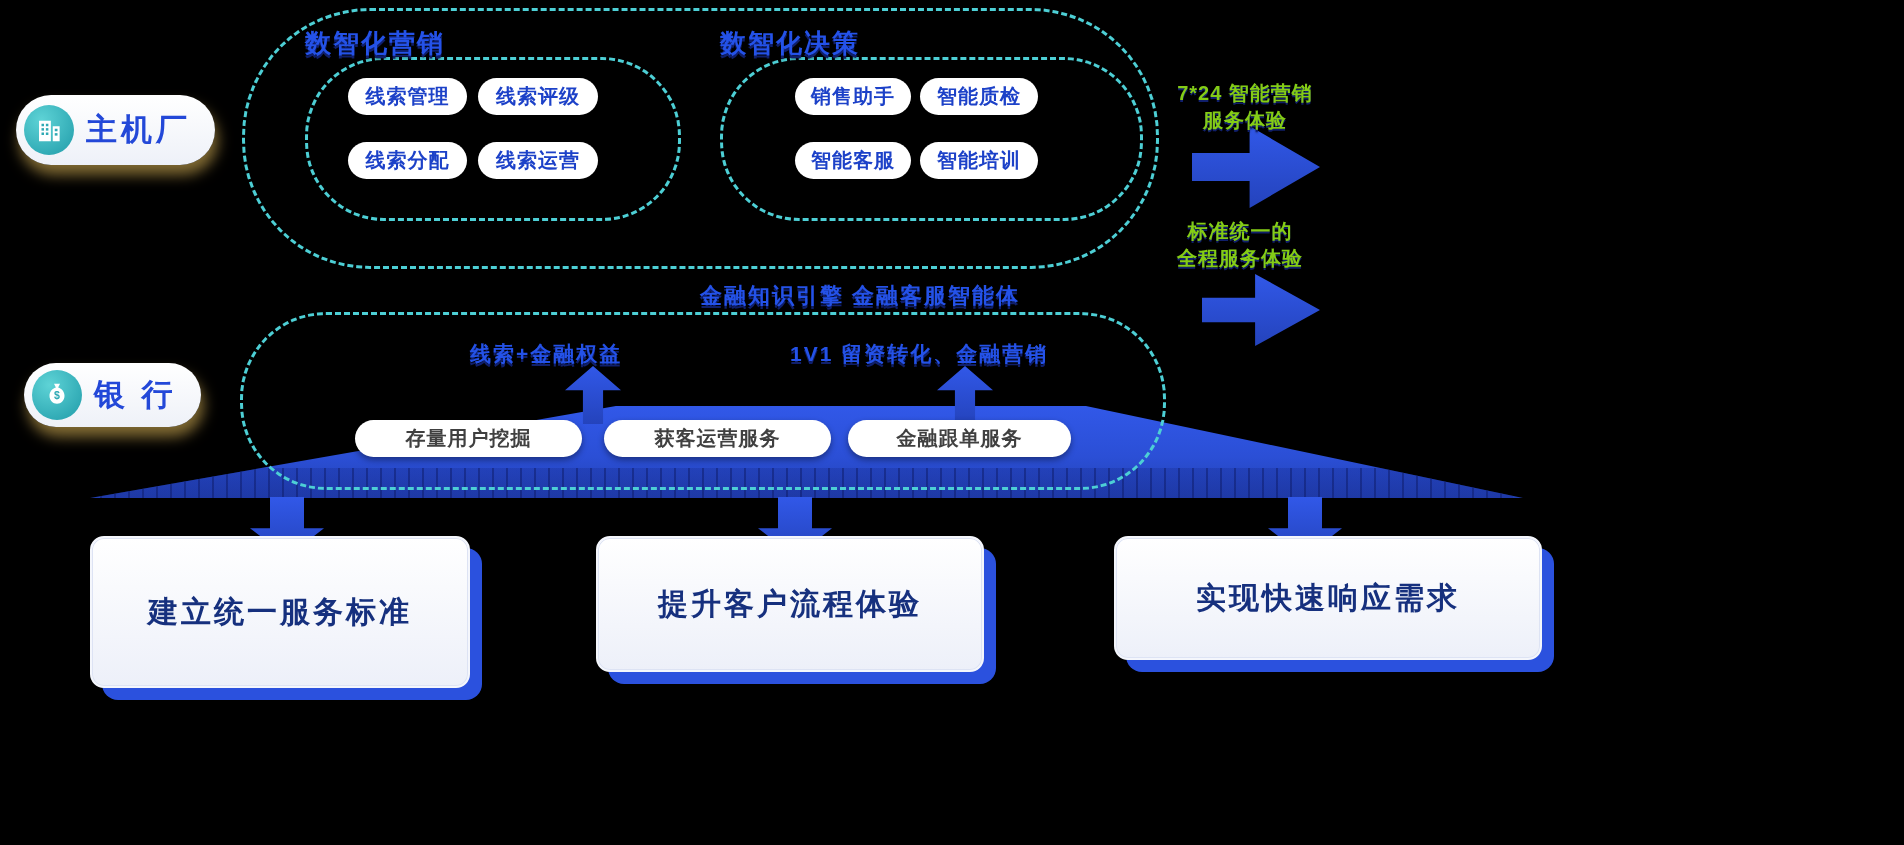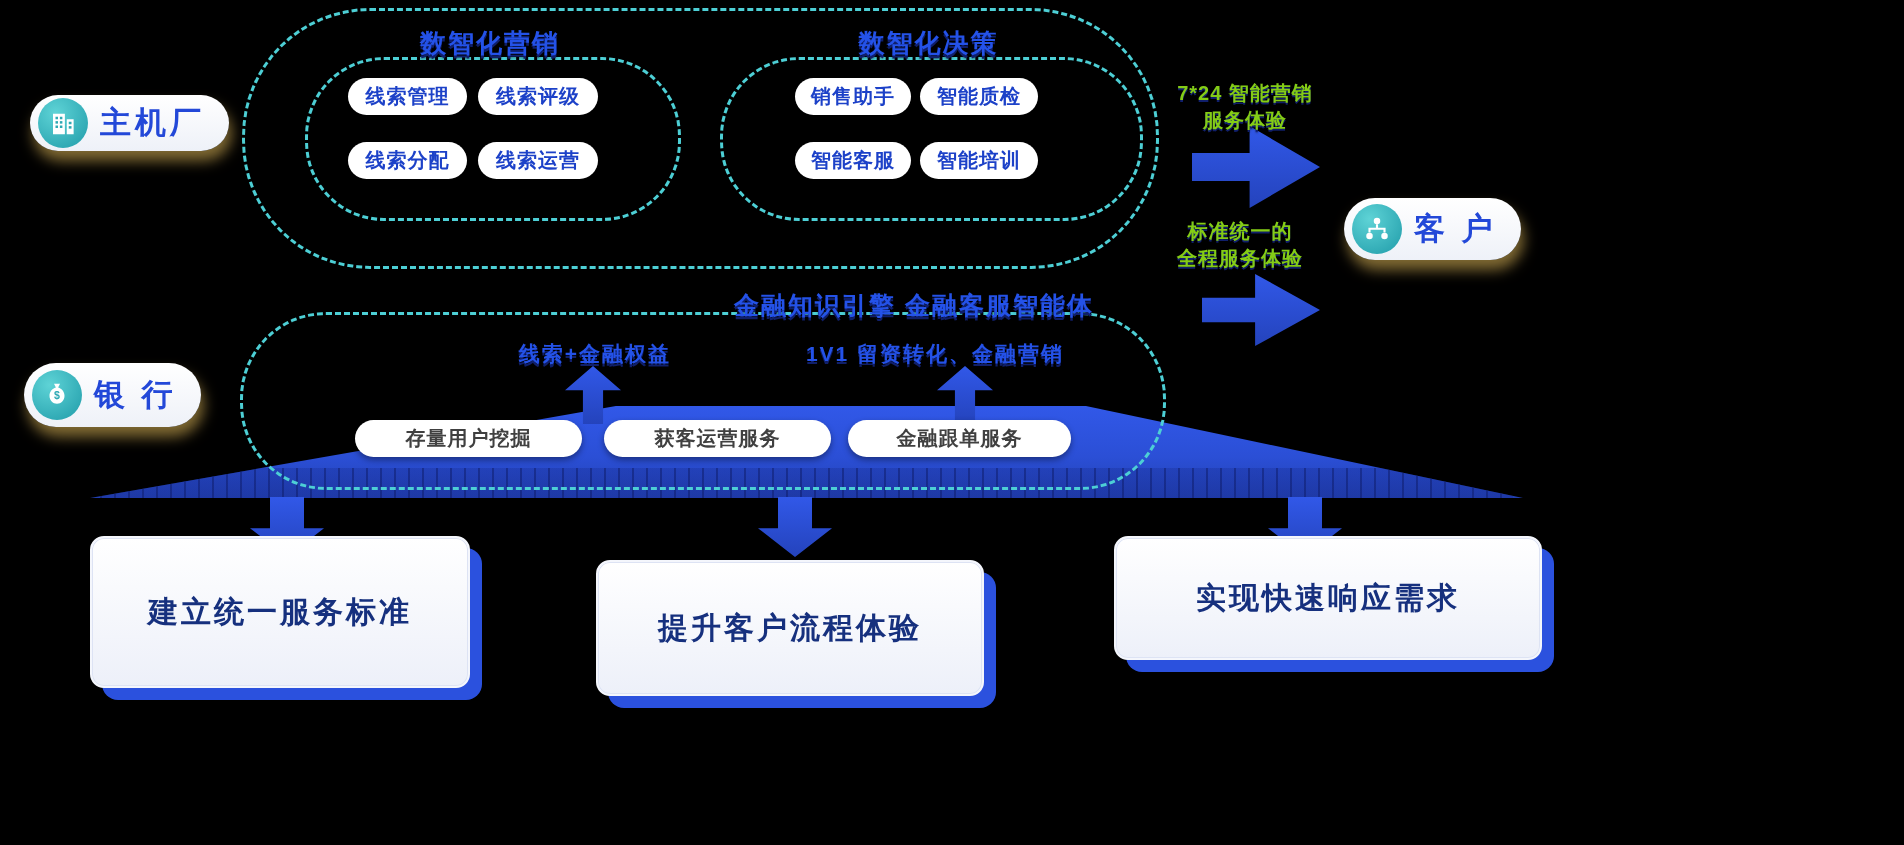--- a/index.html
+++ b/index.html
@@ -3,21 +3,21 @@
 <meta charset="utf-8">
 <style>
   html,body{margin:0;padding:0;background:#000;}
   .stage{position:relative;width:1904px;height:845px;background:#000;overflow:hidden;
          font-family:"Liberation Sans","DejaVu Sans",sans-serif;}
 
   
   .dash{position:absolute;border:3px dashed #4DCFD5;z-index:2;background:transparent;}
 
   
-  .btitle{position:absolute;z-index:3;text-align:center;font-weight:800;color:#2452E8;
+  .btitle{position:absolute;z-index:3;font-weight:800;color:#2452E8;
           letter-spacing:2px;text-shadow:0 3px 0 #101f6b,0 4px 3px rgba(0,0,0,.45);}
 
   
   .pill{position:absolute;z-index:4;background:#fff;border-radius:19px;display:flex;
         align-items:center;justify-content:center;font-weight:700;font-size:20px;
         color:#1C41C8;letter-spacing:1px;box-shadow:0 3px 6px rgba(0,0,0,.4);}
   .pill.navy{color:#404040;}
 
   
   .arrow{position:absolute;background:linear-gradient(180deg,#3158E8,#2443BC);}
@@ -82,21 +82,21 @@
   <div class="pill" style="left:348px;top:78px;width:119px;height:37px;">线索管理</div>
   <div class="pill" style="left:478px;top:78px;width:120px;height:37px;">线索评级</div>
   <div class="pill" style="left:348px;top:142px;width:119px;height:37px;">线索分配</div>
   <div class="pill" style="left:478px;top:142px;width:120px;height:37px;">线索运营</div>
 
   <div class="pill" style="left:795px;top:78px;width:116px;height:37px;">销售助手</div>
   <div class="pill" style="left:920px;top:78px;width:118px;height:37px;">智能质检</div>
   <div class="pill" style="left:795px;top:142px;width:116px;height:37px;">智能客服</div>
   <div class="pill" style="left:920px;top:142px;width:118px;height:37px;">智能培训</div>
 
-  <div class="btitle" style="left:664px;top:281px;width:500px;font-size:25px;margin-top:8px;">金融知识引擎  金融客服智能体</div>
+  <div class="btitle" style="left:700px;top:281px;width:500px;font-size:22px;">金融知识引擎  金融客服智能体</div>
 
   <div class="btitle" style="left:470px;top:340px;width:250px;font-size:21px;">线索+金融权益</div>
   <div class="btitle" style="left:790px;top:340px;width:290px;font-size:21px;">1V1 留资转化、金融营销</div>
 
   <div class="arrow up" style="left:565px;top:366px;width:56px;height:58px;"></div>
   <div class="arrow up" style="left:937px;top:366px;width:56px;height:58px;"></div>
 
   <div class="pill navy" style="left:355px;top:420px;width:227px;height:37px;">存量用户挖掘</div>
   <div class="pill navy" style="left:604px;top:420px;width:227px;height:37px;">获客运营服务</div>
   <div class="pill navy" style="left:848px;top:420px;width:223px;height:37px;">金融跟单服务</div>
@@ -106,21 +106,21 @@
 
   <div class="rlabel" style="left:1155px;top:80px;width:180px;">
     <div>7*24 智能营销</div>
     <div>服务体验</div>
   </div>
   <div class="rlabel" style="left:1160px;top:218px;width:160px;font-family:Liberation Serif, serif;">
     <div>标准统一的</div>
     <div>全程服务体验</div>
   </div>
 
-  <div class="actor" style="left:30px;top:95px;height:56px;">
+  <div class="actor" style="left:16px;top:95px;height:70px;">
     <span class="circle">
       <svg width="30" height="30" viewBox="0 0 24 24">
         <path fill="#ffffff" d="M4 21V4.5h9.5V21H4zm11 0V9h5.5v12H15z"></path>
         <g fill="#2fa9b4">
           <rect x="6" y="7" width="2" height="2"></rect>
             <rect x="9.5" y="7" width="2" height="2"></rect>
           <rect x="6" y="10.5" width="2" height="2"></rect>
             <rect x="9.5" y="10.5" width="2" height="2"></rect>
           <rect x="6" y="14" width="2" height="2"></rect>
             <rect x="9.5" y="14" width="2" height="2"></rect>
@@ -135,41 +135,28 @@
   <div class="actor" style="left:24px;top:363px;height:64px;">
     <span class="circle">
       <svg width="30" height="30" viewBox="0 0 24 24">
         <path fill="#ffffff" d="M9.6 3h4.8l-1.5 3c3 1 5.1 3.4 5.1 6.6 0 3.8-2.7 6.4-6 6.4s-6-2.6-6-6.4C6 9.4 8.1 7 11.1 6L9.6 3z"></path>
         <text x="12" y="15.5" font-size="8.5" font-weight="bold" fill="#2fa9b4" text-anchor="middle">$</text>
       </svg>
     </span>
     <span class="label">银  行</span>
   </div>
 
-  <div class="actor" style="left:1344px;top:198px;height:62px;">
-    <span class="circle">
-      <svg width="30" height="30" viewBox="0 0 24 24">
-        <g fill="#ffffff">
-          <circle cx="12" cy="5.5" r="2.6"></circle>
-          <circle cx="6" cy="17.5" r="2.6"></circle>
-          <circle cx="18" cy="17.5" r="2.6"></circle>
-        </g>
-        <path d="M12 8.2v3.6M12 11.8H6v3M12 11.8h6v3" fill="none" stroke="#ffffff" stroke-width="1.7"></path>
-      </svg>
-    </span>
-    <span class="label">客  户</span>
-  </div>
 
   <div class="card" style="left:90px;top:536px;width:380px;height:152px;">
     <div class="shadow"></div>
     <div class="face">
       <span>建立统一服务标准</span>
     </div>
   </div>
-  <div class="card" style="left:596px;top:536px;width:388px;height:136px;margin-top:24px;">
+  <div class="card" style="left:596px;top:536px;width:388px;height:136px;">
     <div class="shadow"></div>
     <div class="face">
       <span>提升客户流程体验</span>
     </div>
   </div>
   <div class="card" style="left:1114px;top:536px;width:386px;height:124px;padding-left:42px;">
     <div class="shadow"></div>
     <div class="face">
       <span>实现快速响应需求</span>
     </div>

